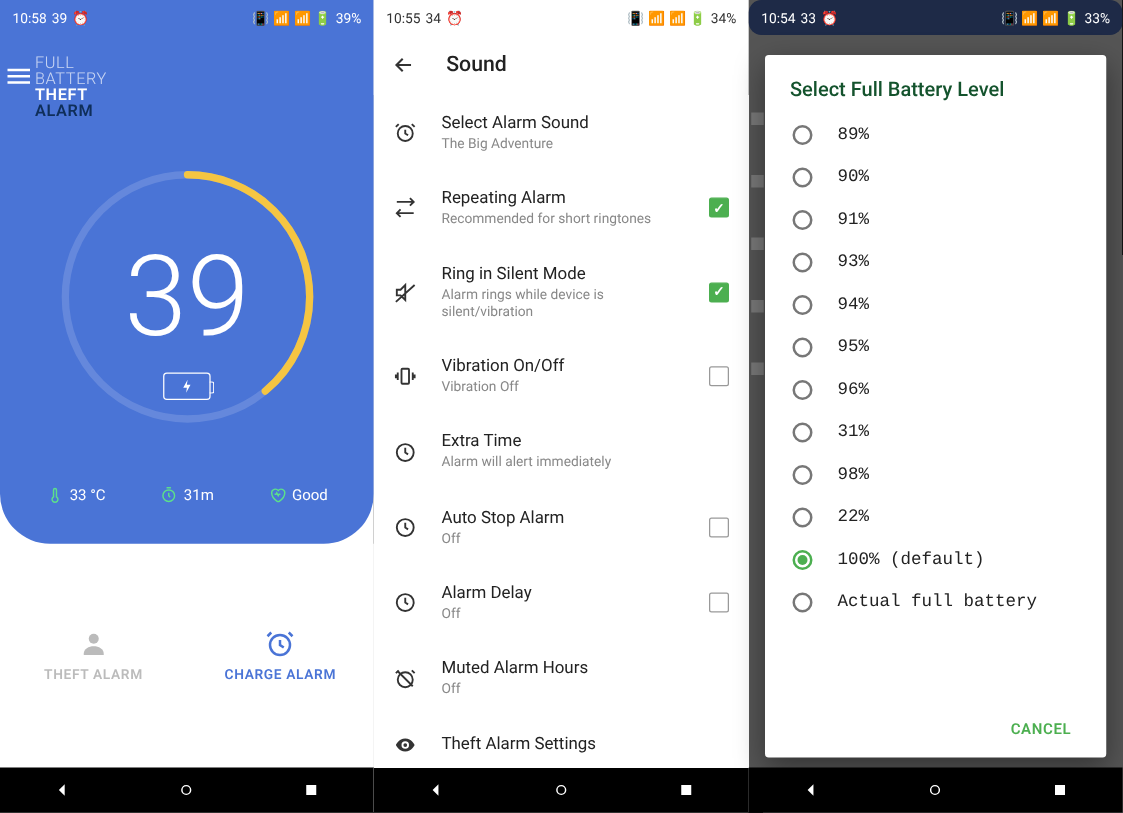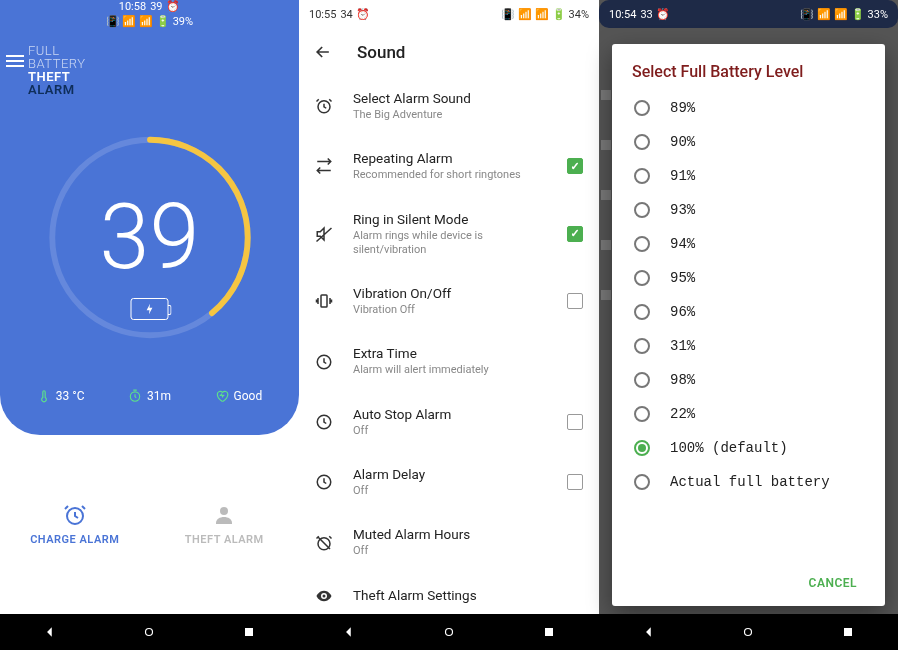--- a/index.html
+++ b/index.html
@@ -9,21 +9,21 @@
   .screen:nth-child(2) { width: 300px; }
   
   
   .status-bar { height: 28px; display: flex; justify-content: space-between; align-items: center; padding: 0 10px; font-size: 11px; color: #fff; }
   .status-bar.light { color: #333; background: #fff; }
   .status-left, .status-right { display: flex; align-items: center; gap: 4px; }
   .status-icons { display: flex; gap: 3px; align-items: center; }
 
   
   .s1-top { background: #4a74d6; flex: 0 0 435px; position: relative; overflow: hidden; border-bottom-left-radius: 40px; border-bottom-right-radius: 40px; }
-  .s1-status { position: absolute; top: 0; left: 0; right: 0; flex-direction: column; }
+  .s1-status { position: absolute; top: 0; left: 0; right: 0; }
   .hamburger { position: absolute; top: 55px; left: 6px; display: flex; flex-direction: column; gap: 3px; cursor: pointer; }
   .hamburger span { width: 18px; height: 2px; background: #fff; }
   .app-title { position: absolute; top: 44px; left: 28px; color: #fff; font-size: 13px; line-height: 1; letter-spacing: 0.5px; }
   .app-title .t1 { opacity: 0.7; font-weight: 300; }
   .app-title .t2 { font-weight: 600; }
   .app-title .t3 { color: #0f2e5a; font-weight: 600; }
   .circle-wrap { position: absolute; top: 130px; left: 50%; transform: translateX(-50%); width: 215px; height: 215px; }
   .circle-progress { position: absolute; inset: 0; }
   .big-number { position: absolute; inset: 0; display: flex; align-items: center; justify-content: center; color: #fff; font-size: 90px; font-weight: 300; }
   .bolt-badge { position: absolute; bottom: 25px; left: 50%; transform: translateX(-50%); width: 38px; height: 22px; border: 1.5px solid #fff; border-radius: 3px; display: flex; align-items: center; justify-content: center; }
@@ -47,21 +47,21 @@
   .setting-row .title { font-size: 13.5px; color: #222; margin-bottom: 2px; }
   .setting-row .sub { font-size: 11px; color: #888; line-height: 1.3; }
   .checkbox { width: 16px; height: 16px; border: 1.5px solid #999; border-radius: 2px; display: flex; align-items: center; justify-content: center; }
   .checkbox.checked { background: #4caf50; border-color: #4caf50; }
   .checkbox.checked::after { content: '✓'; color: #fff; font-size: 11px; font-weight: bold; }
 
   
   .s3 { background: #555; }
   .s3-status { background: #1e2a47; border-radius: 10px; }
   .dialog { position: absolute; top: 44px; left: 13px; right: 13px; bottom: 44px; background: #fff; border-radius: 3px; box-shadow: 0 8px 24px rgba(0,0,0,0.4); display: flex; flex-direction: column; padding: 18px 0 8px; }
-  .dialog-title { font-size: 16px; font-weight: 500; color: #7f1d1d; padding: 0 20px 10px; }
+  .dialog-title { font-size: 16px; font-weight: 500; color: #14532d; padding: 0 20px 10px; }
   .radio-list { flex: 1; overflow-y: auto; }
   .radio-row { display: flex; align-items: center; gap: 20px; padding: 9px 22px; cursor: pointer; }
   .radio { width: 16px; height: 16px; border: 2px solid #777; border-radius: 50%; position: relative; flex-shrink: 0; }
   .radio.selected { border-color: #4caf50; }
   .radio.selected::after { content: ''; position: absolute; inset: 2px; background: #4caf50; border-radius: 50%; }
   .radio-label { font-size: 14px; color: #222; font-family: Liberation Mono, monospace; }
   .dialog-actions { display: flex; justify-content: flex-end; padding: 6px 18px 0; }
   .dialog-btn { color: #4caf50; font-size: 12px; font-weight: 600; letter-spacing: 0.5px; padding: 8px 10px; cursor: pointer; }
   .behind-icons { position: absolute; left: 2px; top: 90px; display: flex; flex-direction: column; gap: 40px; opacity: 0.3; }
   .behind-icons span { width: 10px; height: 10px; background: #ccc; }
@@ -134,33 +134,33 @@
         <div class="stat">
           <svg class="ic" viewBox="0 0 24 24" fill="none" stroke="#5ce08a" stroke-width="2">
               <path d="M12 21s-8-5-8-12a5 5 0 019-3 5 5 0 019 3c0 7-8 12-8 12z"></path>
               <path d="M8 11h2l1-2 2 4 1-2h2"></path>
             </svg>
           <span>Good</span>
         </div>
       </div>
     </div>
     <div class="s1-tabs">
+      <div class="tab inactive">
+        <svg viewBox="0 0 24 24" fill="#bbb">
+            <circle cx="12" cy="8" r="4"></circle>
+            <path d="M4 20c0-4 4-6 8-6s8 2 8 6v1H4z"></path>
+          </svg>
+        <span>THEFT ALARM</span>
+      </div>
       <div class="tab active">
         <svg viewBox="0 0 24 24" fill="none" stroke="#4a74d6" stroke-width="2">
             <circle cx="12" cy="13" r="8"></circle>
             <path d="M12 9v4l3 2M5 3L2 6M22 6l-3-3"></path>
           </svg>
         <span>CHARGE ALARM</span>
-      </div>
-      <div class="tab inactive">
-        <svg viewBox="0 0 24 24" fill="#bbb">
-            <circle cx="12" cy="8" r="4"></circle>
-            <path d="M4 20c0-4 4-6 8-6s8 2 8 6v1H4z"></path>
-          </svg>
-        <span>THEFT ALARM</span>
       </div>
     </div>
     <div class="navbar">
       <div class="navbtn">
           <svg width="14" height="14" viewBox="0 0 24 24" fill="#fff">
             <path d="M15 4l-8 8 8 8z"></path>
           </svg>
         </div>
       <div class="navbtn">
           <svg width="14" height="14" viewBox="0 0 24 24" fill="none" stroke="#fff" stroke-width="2">

